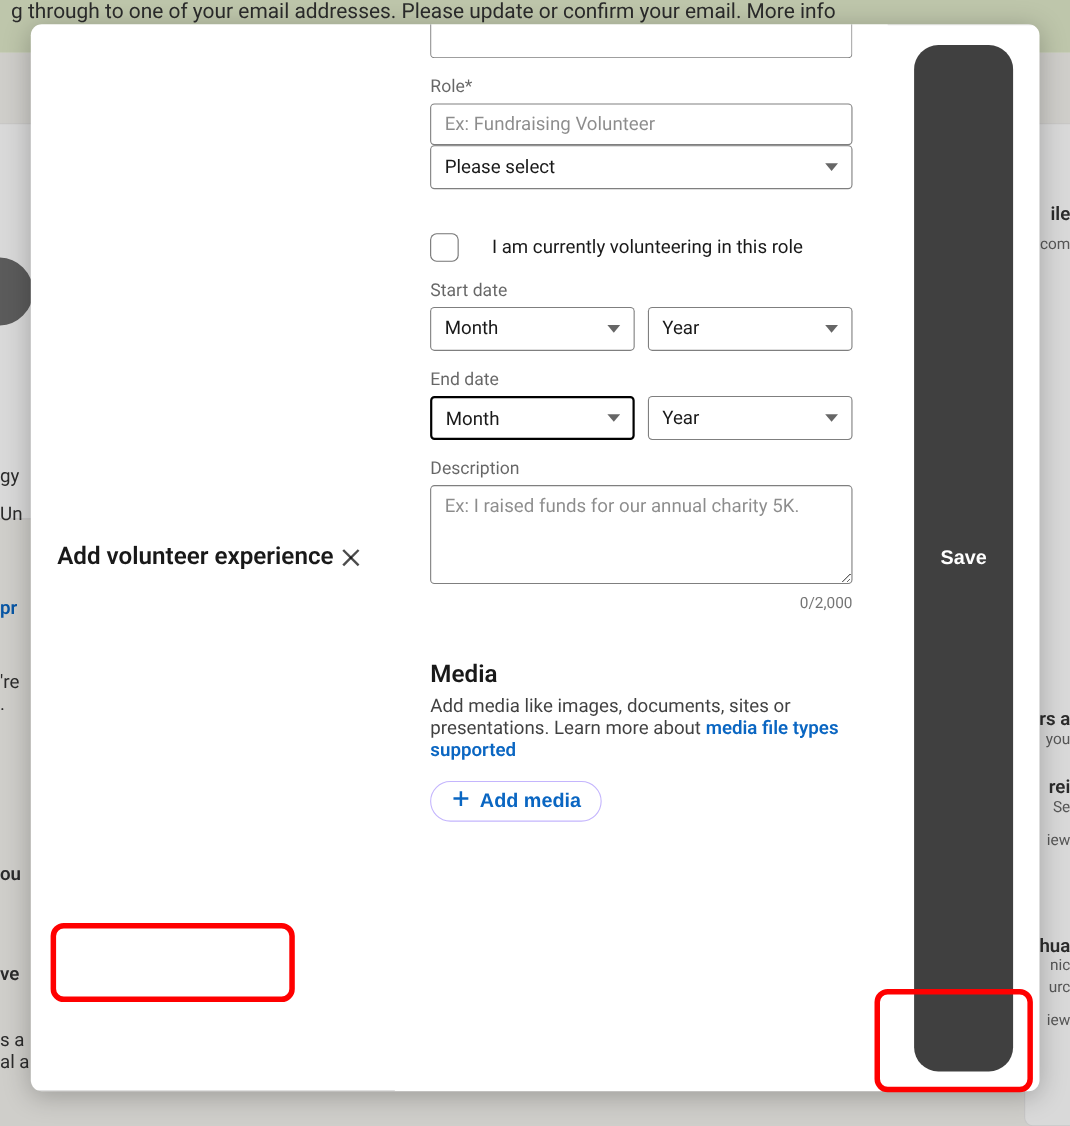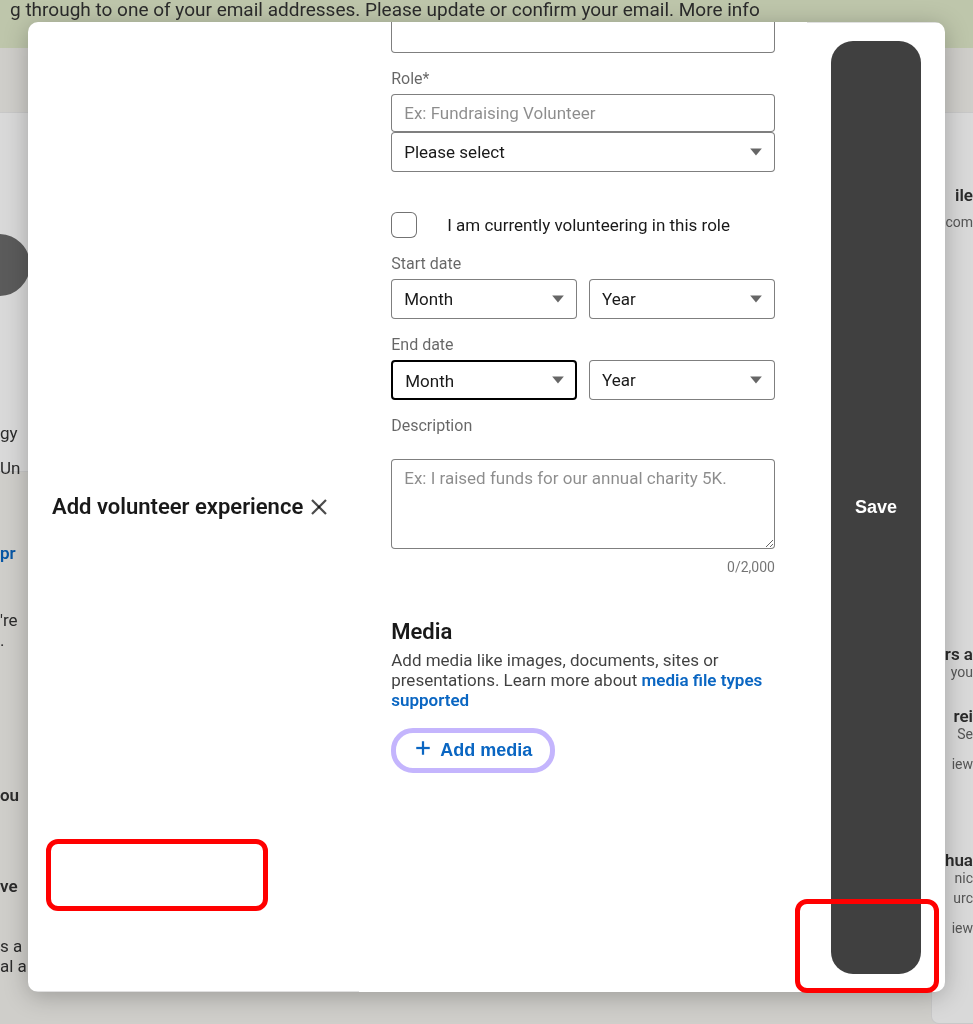--- a/index.html
+++ b/index.html
@@ -39,30 +39,30 @@
 
   .checkbox-row { display:flex; align-items:center; gap:30px; margin-top:40px; }
   .checkbox { width:26px; height:26px; border:1px solid rgba(0,0,0,.55); border-radius:6px; cursor:pointer; background:#fff; }
   .checkbox-label { font-size:17px; color:rgba(0,0,0,.9); }
 
   .two-col { display:flex; gap:12px; }
   .two-col .select-wrap { flex:1; }
 
   .end-month-wrap .select { border:2px solid #000; }
 
-  .textarea { height:90px; resize:vertical;margin-top:18px; }
+  .textarea { height:90px; resize:vertical; }
   .counter { text-align:right; font-size:14px; color:rgba(0,0,0,.55); margin-top:6px; }
 
   .media-heading { font-size:22px; font-weight:600; margin-top:44px; }
   .media-desc { font-size:17px; color:rgba(0,0,0,.75); margin-top:6px; }
   .media-link { color:#0a66c2; text-decoration:none; font-weight:600; }
 
   .add-media-btn {
     display:inline-flex; align-items:center; gap:8px;
-    border:5px solid #c4b5fd; color:#0a66c2; background:#fff;
+    border:1px solid #c4b5fd; color:#0a66c2; background:#fff;
     border-radius:22px; padding:6px 18px; font-size:18px; font-weight:600; cursor:pointer; margin-top:18px;
   }
   .add-media-btn svg { width:18px; height:18px; }
 
   .modal-footer { border-top:1px solid rgba(0,0,0,.12); padding:18px 24px; display:flex; justify-content:flex-end; }
   .save-btn { background:#404040; color:#fff; border:none; border-radius:22px; padding:10px 24px; font-size:18px; font-weight:600; cursor:pointer; }
 
   
   .hl { position:absolute; border:5px solid #ff0000; border-radius:12px; pointer-events:none; }
   .hl-addmedia { left:46px; top:839px; width:222px; height:72px; }

